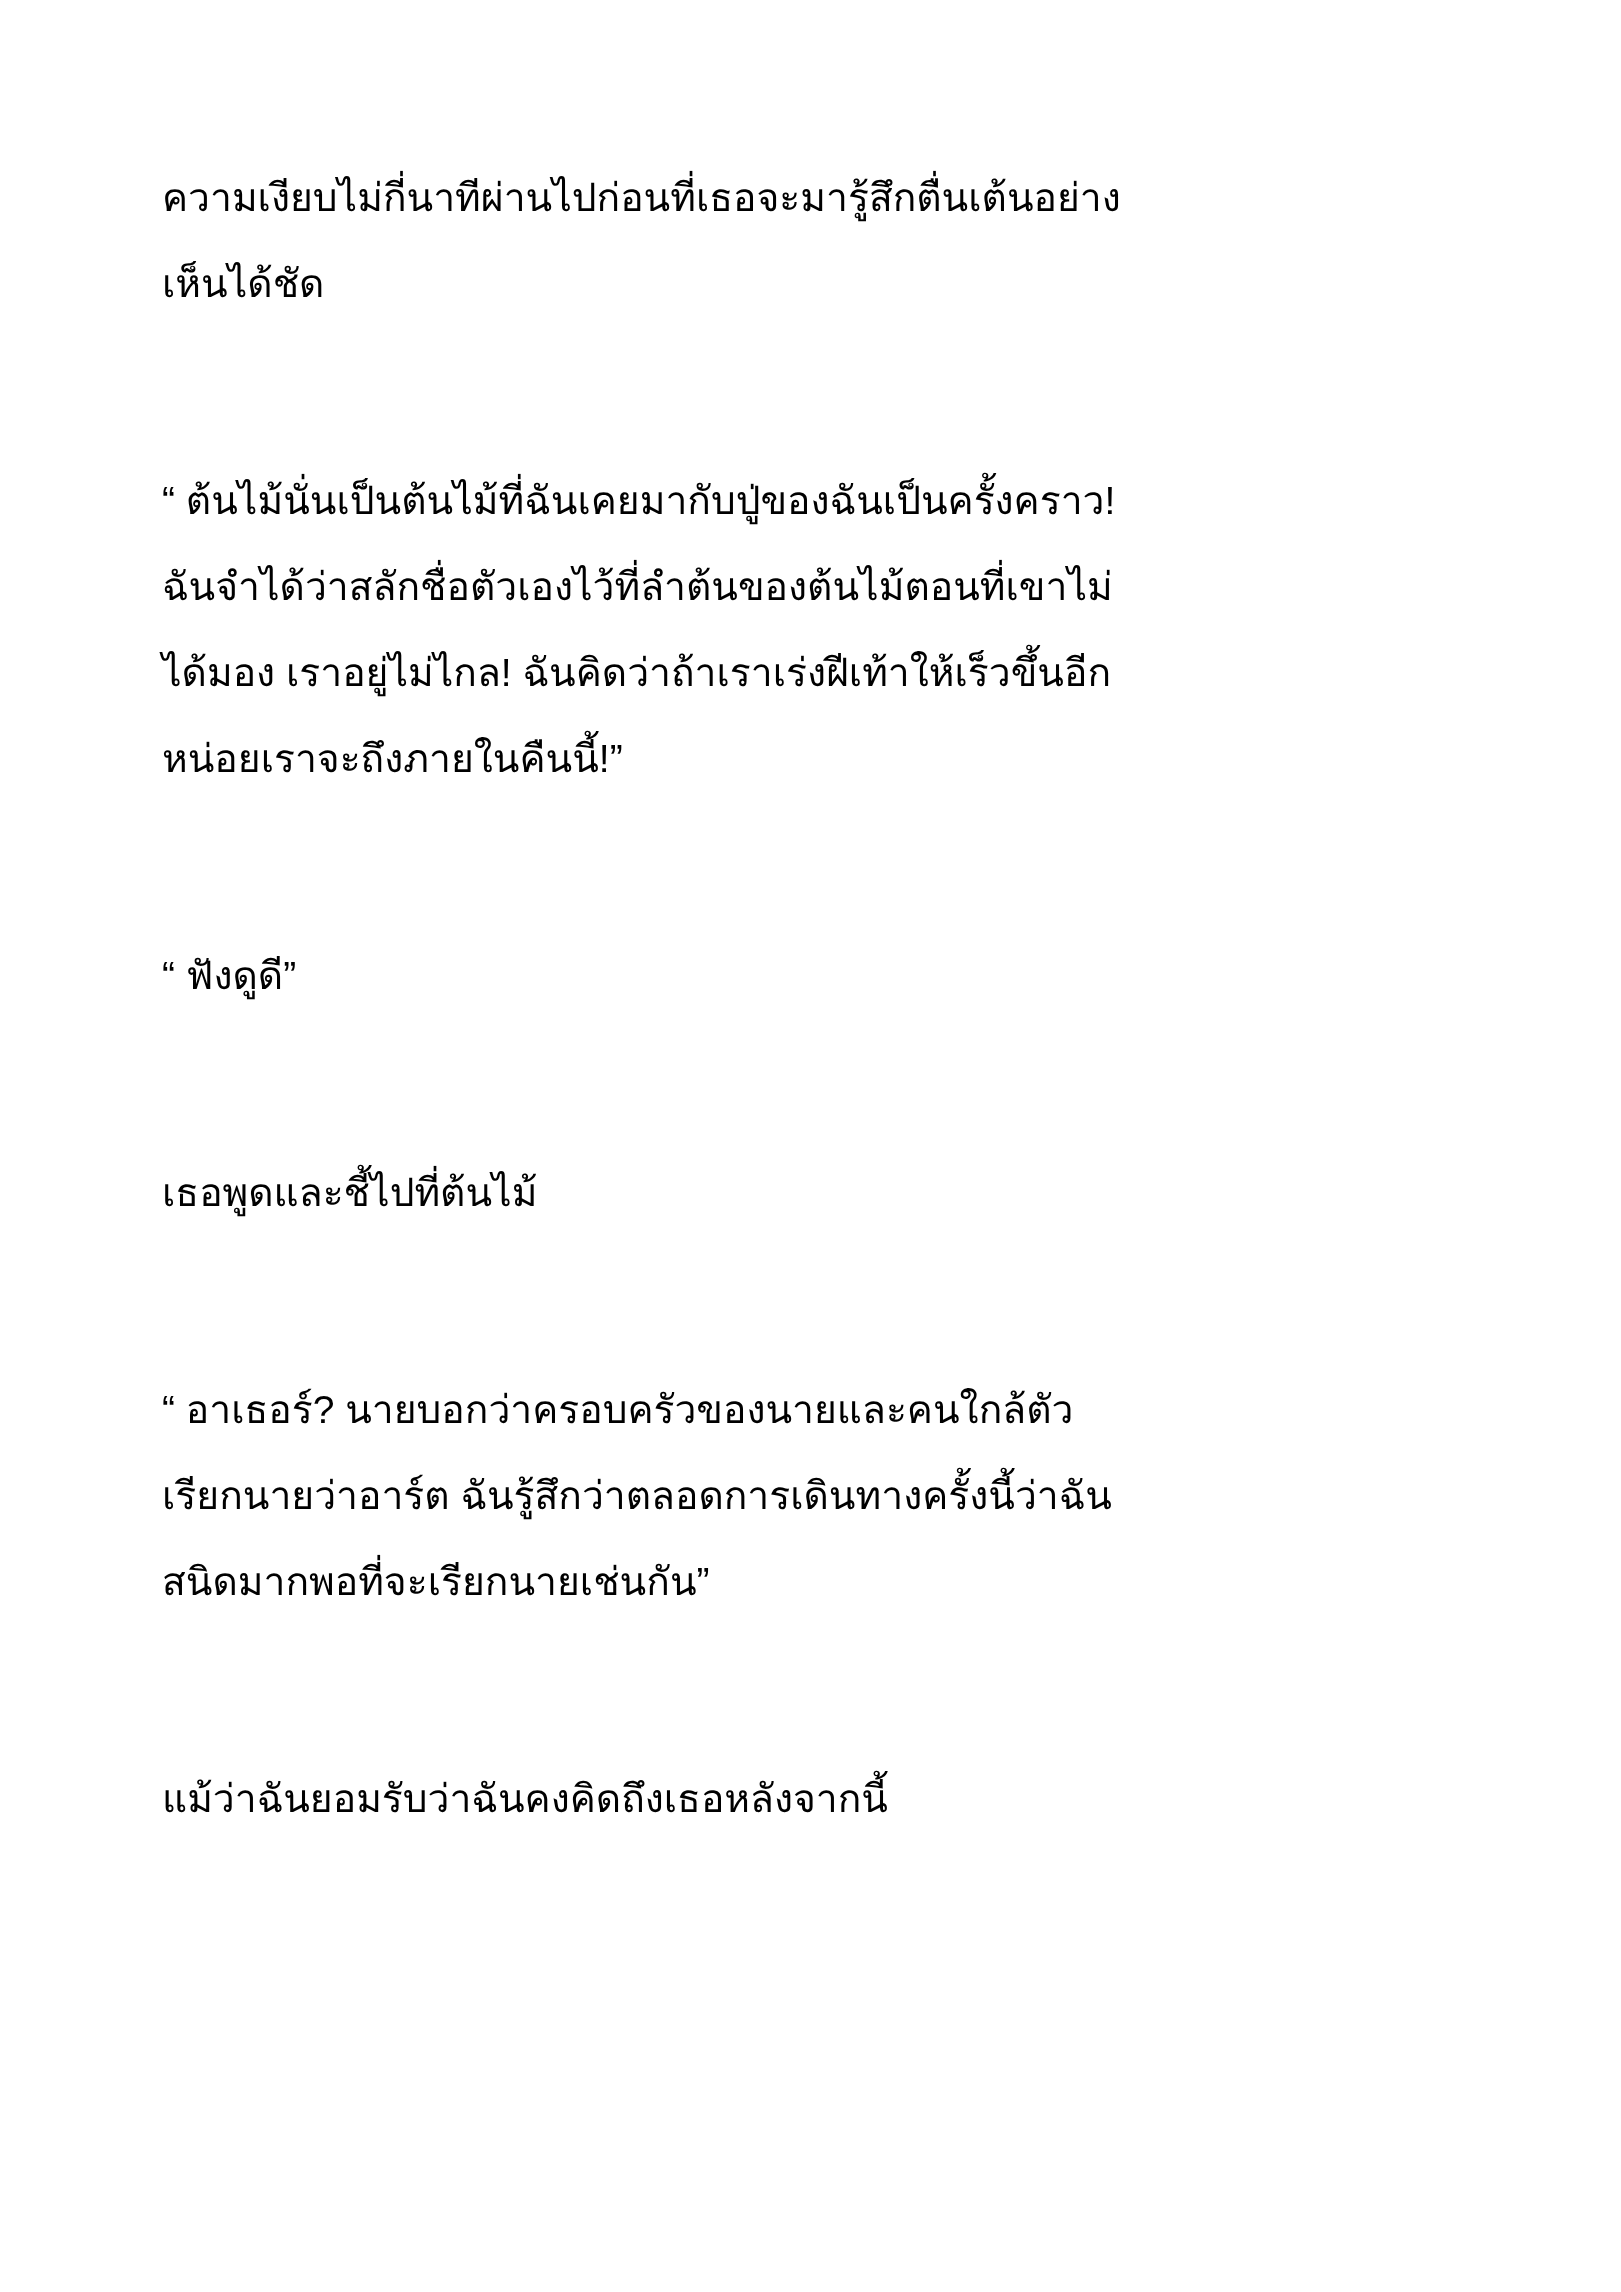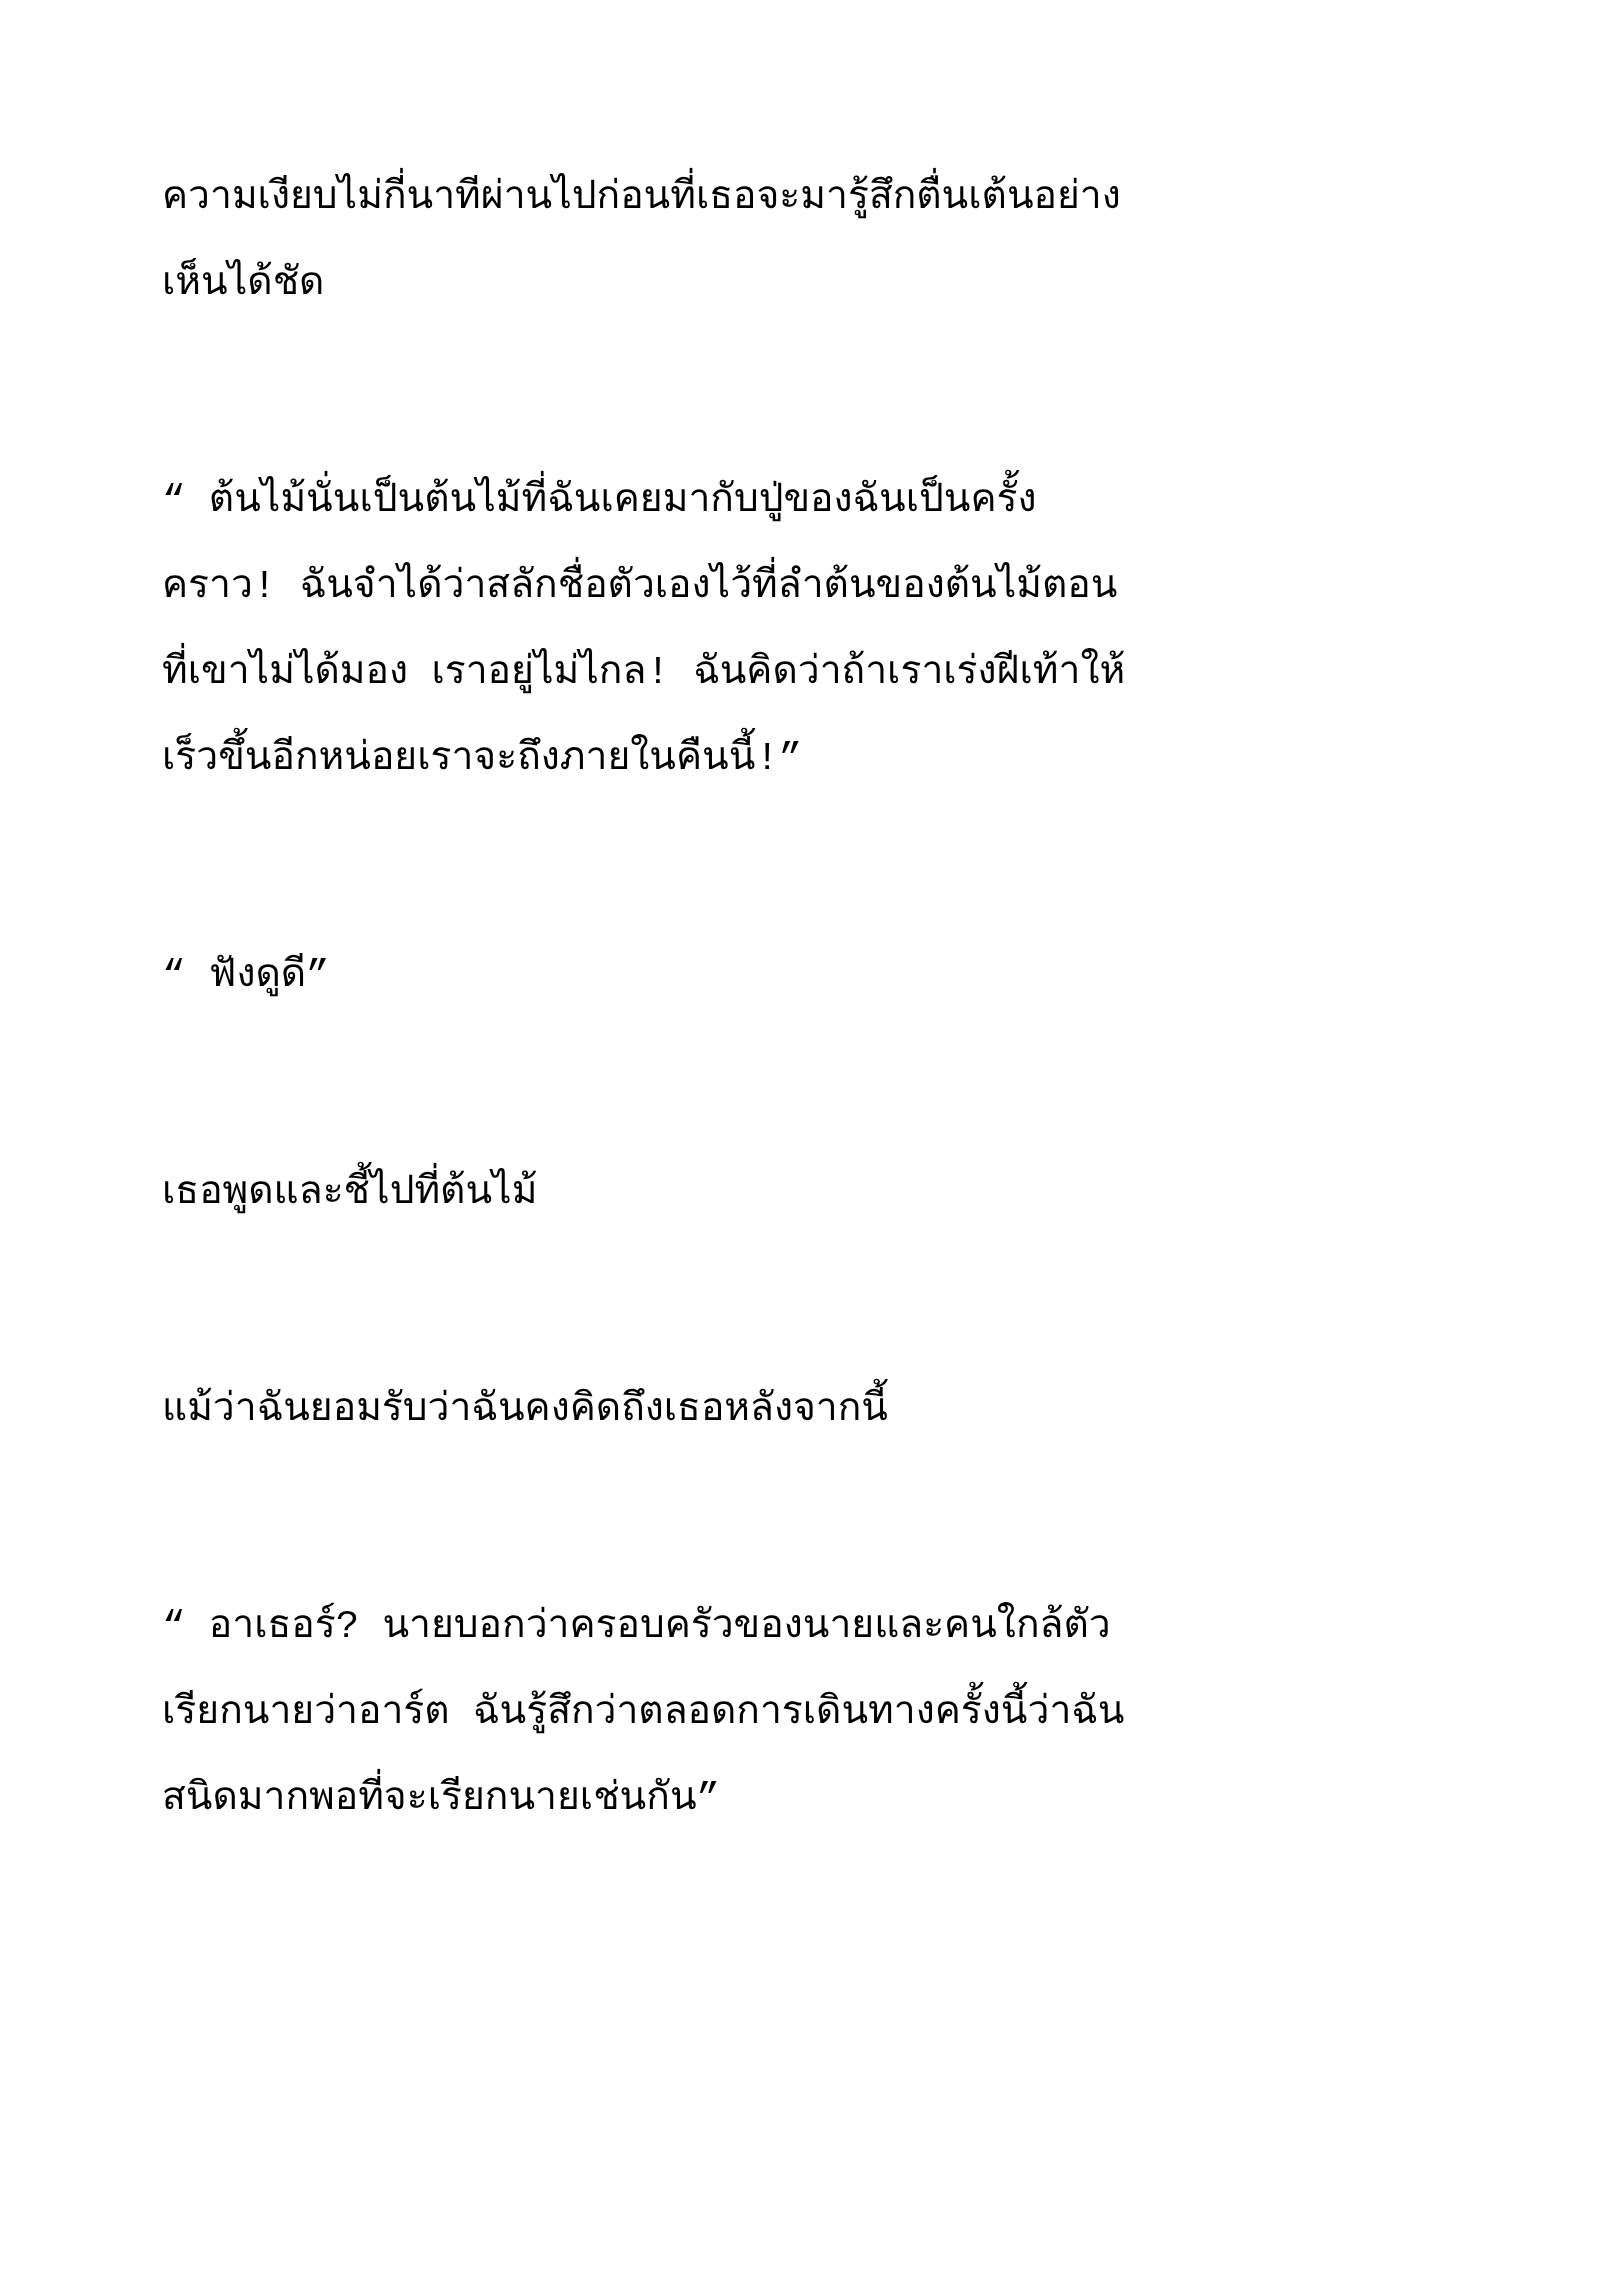--- a/index.html
+++ b/index.html
@@ -8,37 +8,37 @@
     background: #ffffff;
   }
   .page {
     position: relative;
     width: 1287px;
     height: 2293px;
     background: #ffffff;
     color: #000000;
     box-sizing: border-box;
     padding: 155px 157px 0 162px;
-    font-family: Liberation Mono, monospace;
+    font-family: Liberation Sans, sans-serif;
     overflow: hidden;
   }
   .para {
     font-size: 39px;
     line-height: 86px;
     margin: 0 0 131px 0;
     text-align: left;
     word-break: normal;
     overflow-wrap: break-word;
     white-space: normal;
   }
 </style>
 </head>
 <body>
 
 <div class="page">
   <p class="para">ความเงียบไม่กี่นาทีผ่านไปก่อนที่เธอจะมารู้สึกตื่นเต้นอย่างเห็นได้ชัด</p>
   <p class="para">“ ต้นไม้นั่นเป็นต้นไม้ที่ฉันเคยมากับปู่ของฉันเป็นครั้งคราว! ฉันจำได้ว่าสลักชื่อตัวเองไว้ที่ลำต้นของต้นไม้ตอนที่เขาไม่ได้มอง เราอยู่ไม่ไกล! ฉันคิดว่าถ้าเราเร่งฝีเท้าให้เร็วขึ้นอีกหน่อยเราจะถึงภายในคืนนี้!”</p>
   <p class="para">“ ฟังดูดี”</p>
   <p class="para">เธอพูดและชี้ไปที่ต้นไม้</p>
+  <p class="para">“ อาเธอร์? นายบอกว่าครอบครัวของนายและคนใกล้ตัวเรียกนายว่าอาร์ต ฉันรู้สึกว่าตลอดการเดินทางครั้งนี้ว่าฉันสนิดมากพอที่จะเรียกนายเช่นกัน”</p>
   <p class="para">แม้ว่าฉันยอมรับว่าฉันคงคิดถึงเธอหลังจากนี้</p>
-  <p class="para">“ อาเธอร์? นายบอกว่าครอบครัวของนายและคนใกล้ตัวเรียกนายว่าอาร์ต ฉันรู้สึกว่าตลอดการเดินทางครั้งนี้ว่าฉันสนิดมากพอที่จะเรียกนายเช่นกัน”</p>
 </div>
 
 
 </body></html>

